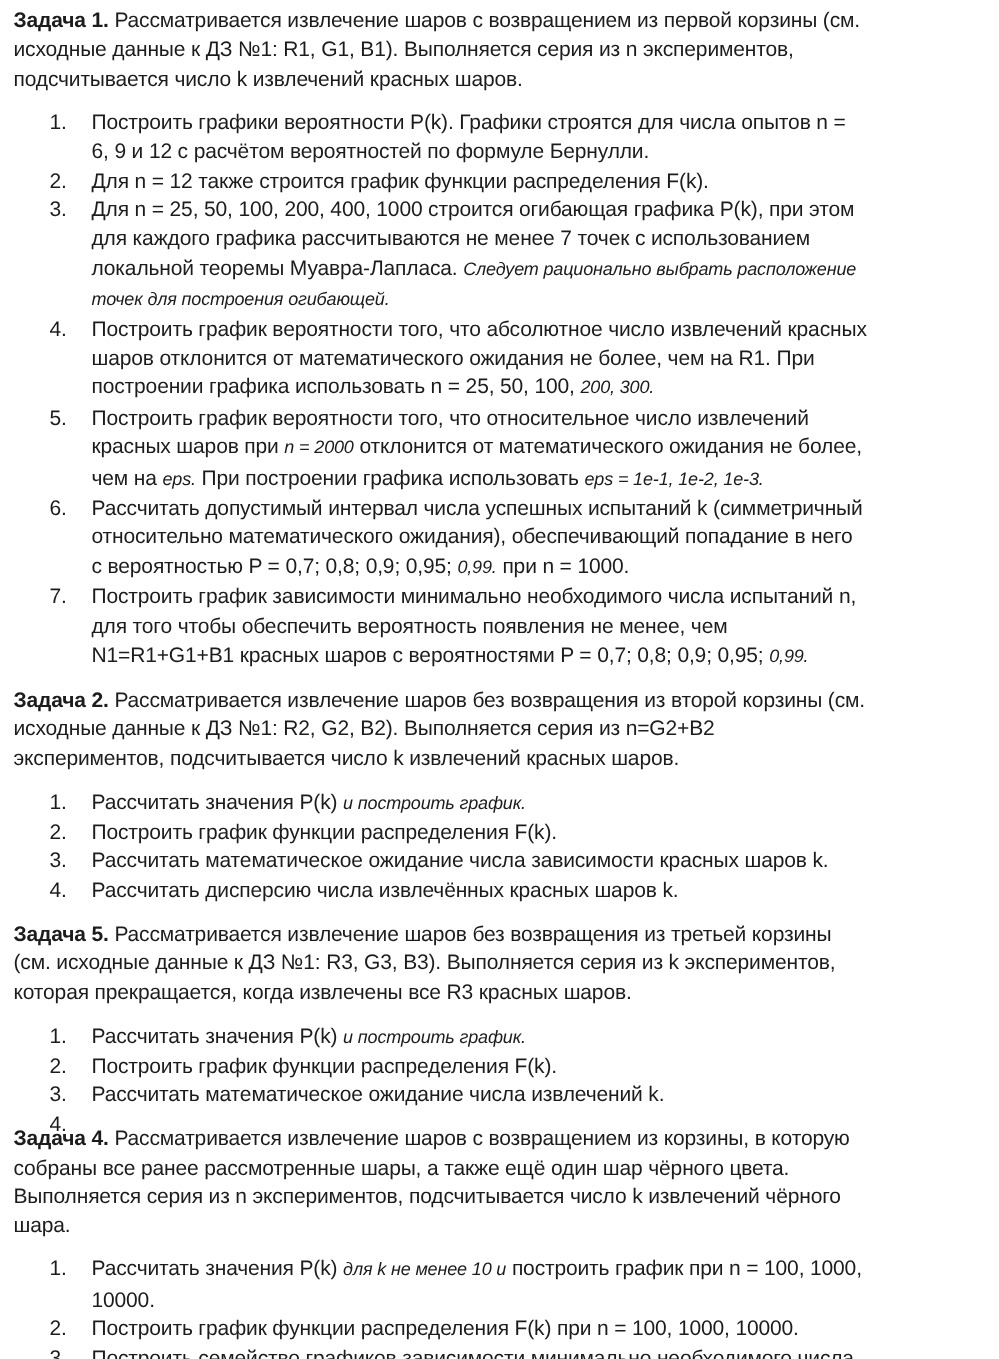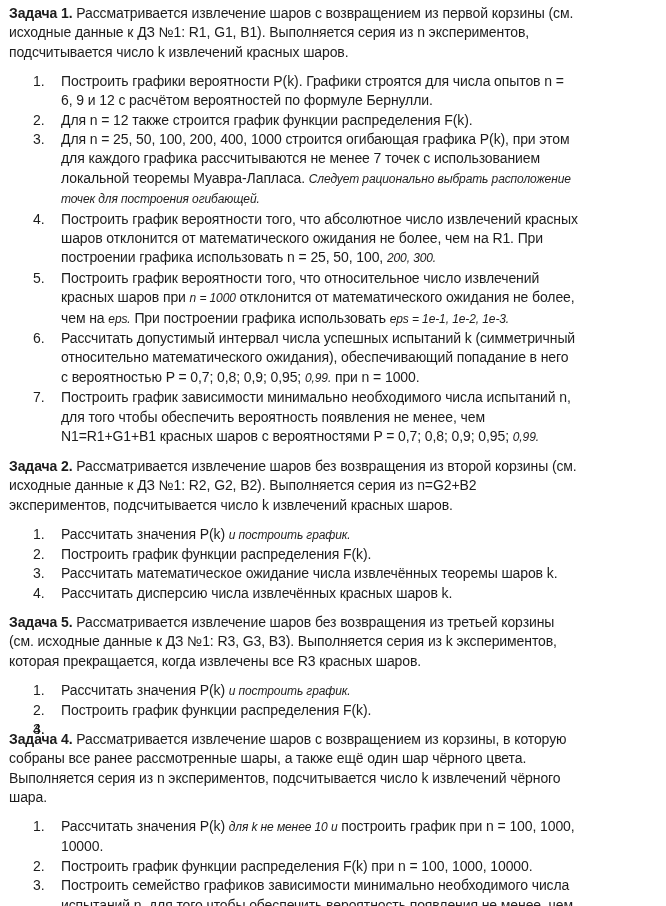--- a/index.html
+++ b/index.html
@@ -59,21 +59,21 @@
       <li class="item">
         <span class="num">3.</span>
         <span class="txt"><span>Для n = 25, 50, 100, 200, 400, 1000 строится огибающая графика P(k), при этом для каждого графика рассчитываются не менее 7 точек с использованием локальной теоремы Муавра-Лапласа. </span><span class="sm">Следует рационально выбрать расположение точек для построения огибающей.</span></span>
       </li>
       <li class="item">
         <span class="num">4.</span>
         <span class="txt"><span>Построить график вероятности того, что абсолютное число извлечений красных шаров отклонится от математического ожидания не более, чем на R1. При построении графика использовать n = 25, 50, 100, </span><span class="sm">200, 300.</span></span>
       </li>
       <li class="item">
         <span class="num">5.</span>
-        <span class="txt"><span>Построить график вероятности того, что относительное число извлечений красных шаров при </span><span class="sm">n = 1000</span><span> отклонится от математического ожидания не более, чем на </span><span class="sm">eps.</span><span> При построении графика использовать </span><span class="sm">eps = 1e-1, 1e-2, 1e-3.</span></span>
+        <span class="txt"><span>Построить график вероятности того, что относительное число извлечений красных шаров при </span><span class="sm">n = 2000</span><span> отклонится от математического ожидания не более, чем на </span><span class="sm">eps.</span><span> При построении графика использовать </span><span class="sm">eps = 1e-1, 1e-2, 1e-3.</span></span>
       </li>
       <li class="item">
         <span class="num">6.</span>
         <span class="txt"><span>Рассчитать допустимый интервал числа успешных испытаний k (симметричный относительно математического ожидания), обеспечивающий попадание в него с вероятностью P = 0,7; 0,8; 0,9; 0,95; </span><span class="sm">0,99.</span><span> при n = 1000.</span></span>
       </li>
       <li class="item">
         <span class="num">7.</span>
         <span class="txt"><span>Построить график зависимости минимально необходимого числа испытаний n, для того чтобы обеспечить вероятность появления не менее, чем N1=R1+G1+B1 красных шаров с вероятностями P = 0,7; 0,8; 0,9; 0,95; </span><span class="sm">0,99.</span></span>
       </li>
     </ol>
@@ -85,21 +85,21 @@
       <li class="item">
         <span class="num">1.</span>
         <span class="txt"><span>Рассчитать значения P(k) </span><span class="sm">и построить график.</span></span>
       </li>
       <li class="item">
         <span class="num">2.</span>
         <span class="txt"><span>Построить график функции распределения F(k).</span></span>
       </li>
       <li class="item">
         <span class="num">3.</span>
-        <span class="txt"><span>Рассчитать математическое ожидание числа извлечённых теоремы шаров k.</span></span>
+        <span class="txt"><span>Рассчитать математическое ожидание числа зависимости красных шаров k.</span></span>
       </li>
       <li class="item">
         <span class="num">4.</span>
         <span class="txt"><span>Рассчитать дисперсию числа извлечённых красных шаров k.</span></span>
       </li>
     </ol>
   </section>
 
   <section>
     <p class="intro"><span class="b">Задача 5.</span><span> Рассматривается извлечение шаров без возвращения из третьей корзины (см. исходные данные к ДЗ №1: R3, G3, B3). Выполняется серия из k экспериментов, которая прекращается, когда извлечены все R3 красных шаров.</span></p>
@@ -107,20 +107,21 @@
       <li class="item">
         <span class="num">1.</span>
         <span class="txt"><span>Рассчитать значения P(k) </span><span class="sm">и построить график.</span></span>
       </li>
       <li class="item">
         <span class="num">2.</span>
         <span class="txt"><span>Построить график функции распределения F(k).</span></span>
       </li>
       <li class="item">
         <span class="num">3.</span>
+        <span class="txt"><span>Рассчитать математическое ожидание числа извлечений k.</span></span>
       </li>
       <li class="item">
         <span class="num">4.</span>
       </li>
     </ol>
   </section>
 
   <section>
     <p class="intro"><span class="b">Задача 4.</span><span> Рассматривается извлечение шаров с возвращением из корзины, в которую собраны все ранее рассмотренные шары, а также ещё один шар чёрного цвета. Выполняется серия из n экспериментов, подсчитывается число k извлечений чёрного шара.</span></p>
     <ol class="items">

